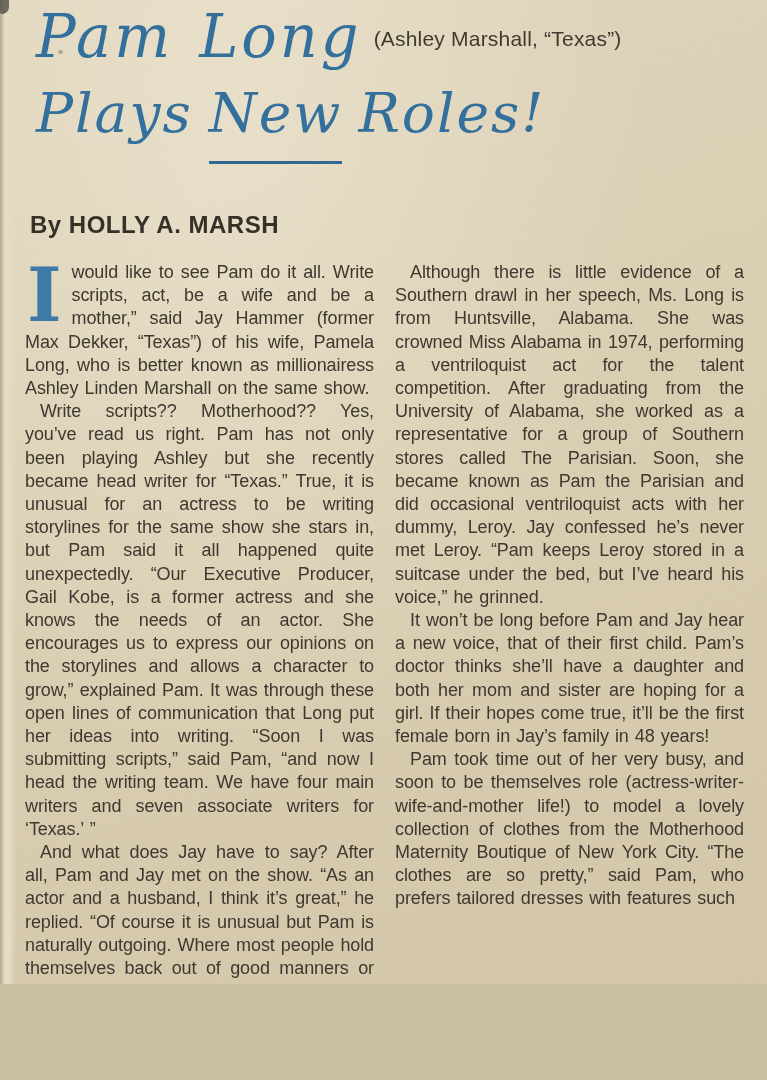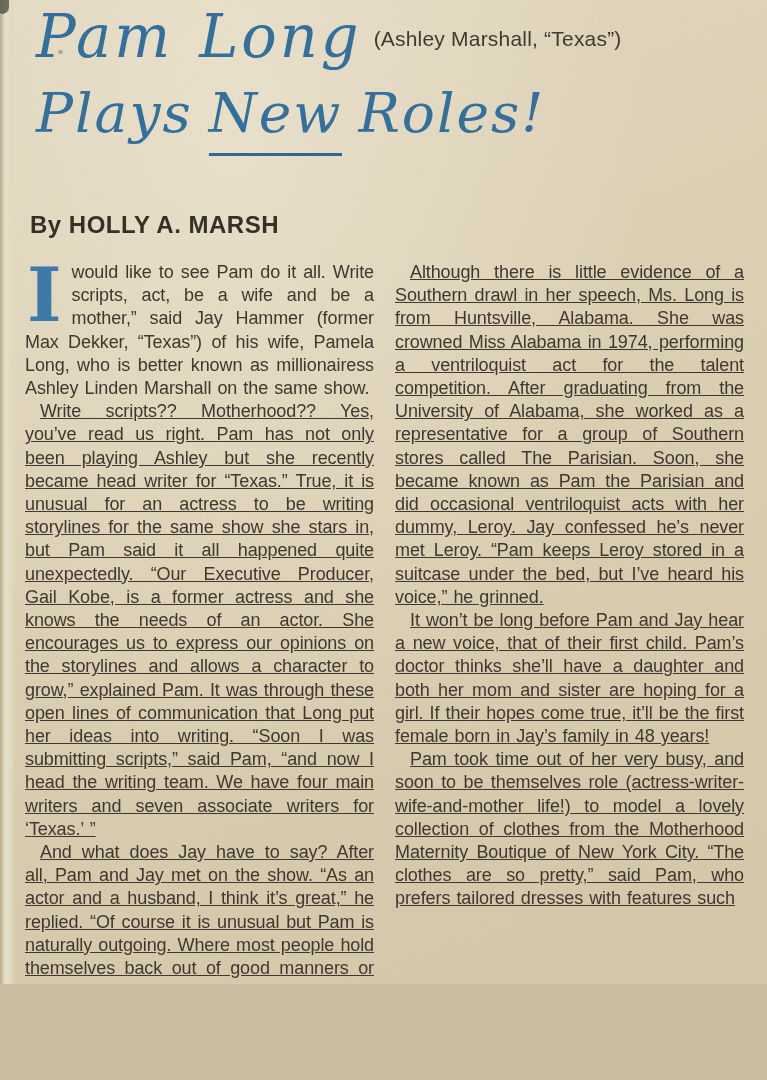--- a/index.html
+++ b/index.html
@@ -46,41 +46,41 @@
   .title-line1 .word-gap { display: inline-block; width: 26px; }
   .paren {
     font-family: "Liberation Sans", sans-serif;
     font-size: 21px; color: #3a342b;
     margin-left: 12px; vertical-align: 11px; letter-spacing: .2px;
   }
   .title-line2 { margin-top: 10px; }
   .title-line2 .script { font-size: 55px; letter-spacing: 2px; text-align: center; }
   .title-line2 .emphasis {
     border-bottom: 3px solid #2a6492;
-    padding-bottom: 8px;
+    padding-bottom: 16px;
     margin: 0 16px;
   }
   .byline {
     position: absolute; left: 30px; top: 211px; z-index: 2;
     font-size: 24px; font-weight: bold; letter-spacing: .5px; color: #2f2a22;
   }
 
   
   .columns {
     position: absolute; left: 25px; top: 261px; width: 719px; height: 772px;
     display: flex; gap: 21px; z-index: 2; overflow: hidden;
   }
   .col { flex: 1 1 0; overflow: hidden; text-align: justify; }
   .col p {
     margin: 0;
     font-size: 18px; line-height: 23.2px;
     word-spacing: 1.2px; letter-spacing: -0.1px;
     color: #38322a;
   }
-  .col p.indent { text-indent: 15px; text-decoration: underline; }
+  .col p.indent { text-indent: 15px; }
   .drop-cap {
     float: left;
     font-family: "DejaVu Serif", serif;
     font-weight: bold; font-style: normal;
     font-size: 74px; line-height: 58px;
     color: #3778aa;
     padding: 5px 10px 2px 2px;
   }
 
   

